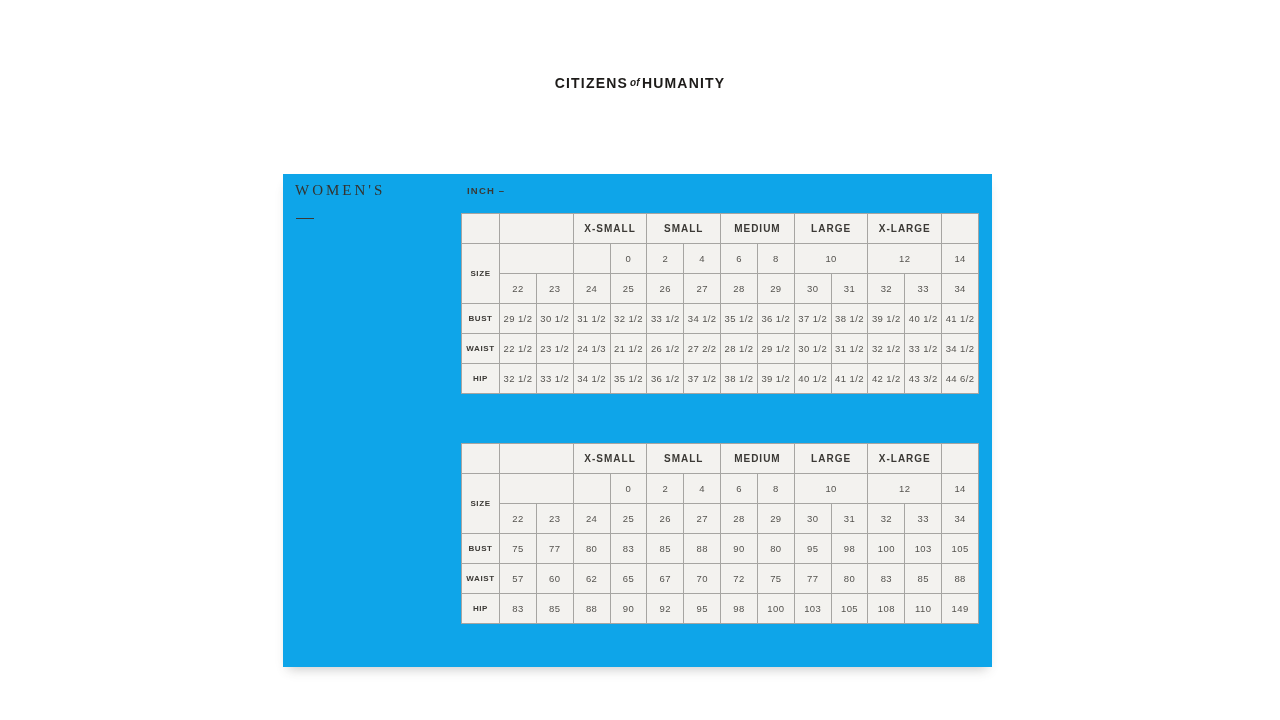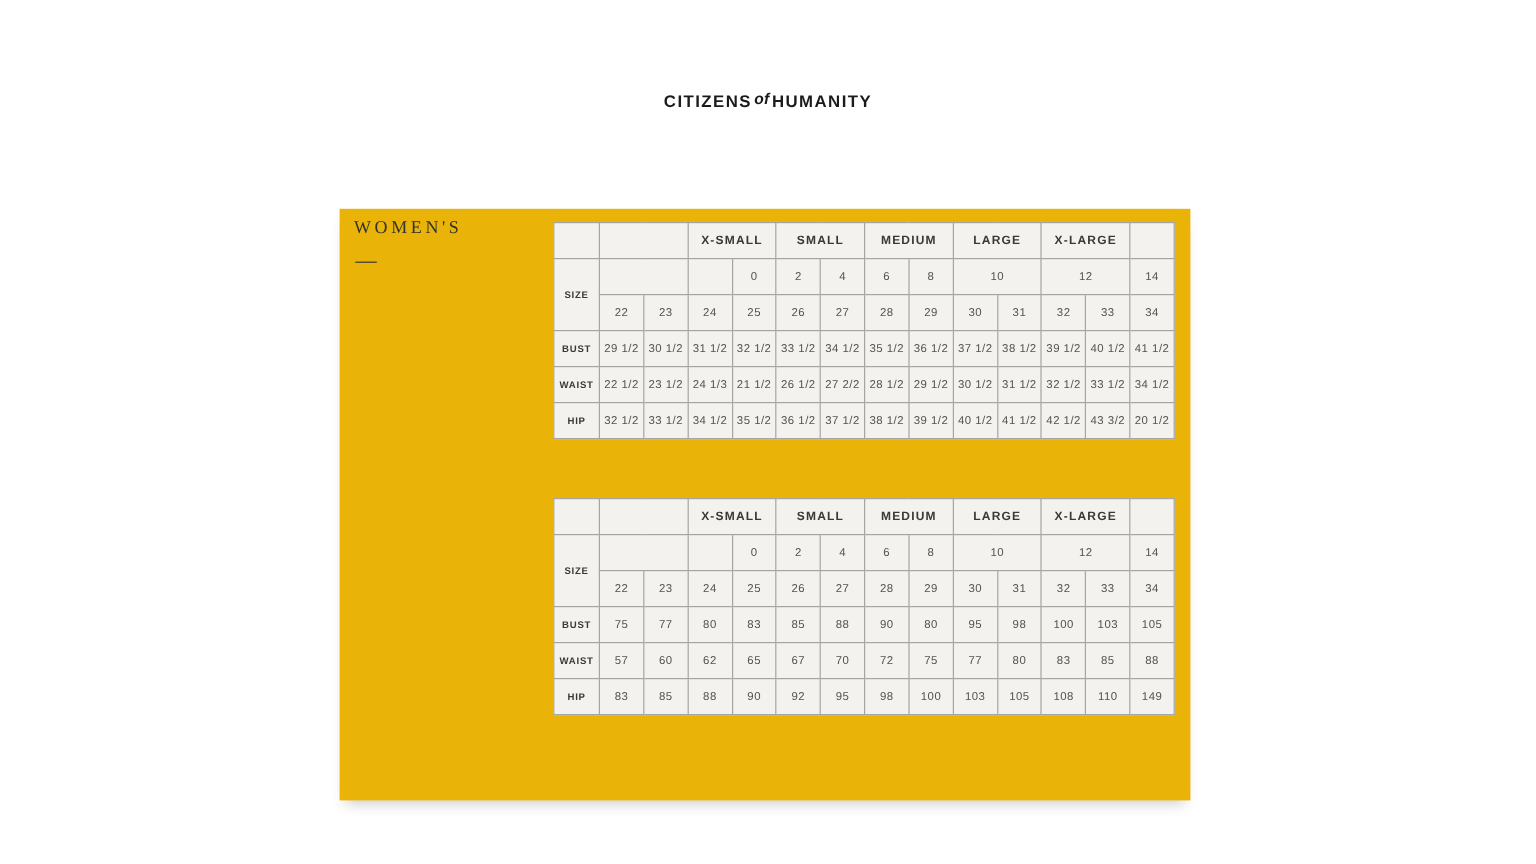--- a/index.html
+++ b/index.html
@@ -12,29 +12,29 @@
   .stage { position: relative; width: 1280px; height: 720px; }
 
   
   .logo {
     position: absolute; top: 75px; left: 0; width: 100%;
     text-align: center; color: #1d1b19;
     font-weight: bold; font-size: 14px; letter-spacing: 1.2px;
     line-height: 16px; white-space: nowrap;
   }
   .logo .of {
-    font-size: 13px; font-style: italic; font-weight: bold;
+    font-size: 10px; font-style: italic; font-weight: bold;
     letter-spacing: 0.2px; margin: 0 2px; vertical-align: 2px;
   }
 
   
   .panel {
     position: absolute; left: 283px; top: 174px;
     width: 709px; height: 493px;
-    background: #eab308;
+    background: #0ea5e9;
     box-shadow: 0 7px 11px -5px rgba(60, 57, 53, 0.28);
   }
 
   .sidebar { position: absolute; left: 12px; top: 8px; }
   .sidebar .category-title {
     margin: 0;
     font-family: "Liberation Serif", serif;
     font-weight: normal; font-size: 15px; letter-spacing: 3px;
     color: #35332f; white-space: nowrap;
   }
@@ -85,20 +85,21 @@
     <span>CITIZENS</span><span class="of">of</span><span>HUMANITY</span>
   </header>
 
   <section class="panel">
     <aside class="sidebar">
       <h2 class="category-title">WOMEN'S</h2>
       <div class="title-dash"></div>
     </aside>
     <div class="charts" id="tables-root">
   <div class="unit-block">
+    <div class="unit-label">INCH –</div>
     <table class="size-table">
       <colgroup>
               <col class="col-label">
               <col>
               <col>
               <col>
               <col>
               <col>
               <col>
               <col>
@@ -187,21 +188,21 @@
                 <td>34 1/2</td>
                 <td>35 1/2</td>
                 <td>36 1/2</td>
                 <td>37 1/2</td>
                 <td>38 1/2</td>
                 <td>39 1/2</td>
                 <td>40 1/2</td>
                 <td>41 1/2</td>
                 <td>42 1/2</td>
                 <td>43 3/2</td>
-                <td>20 1/2</td>
+                <td>44 6/2</td>
               </tr>
             </tbody>
     </table>
   </div>
 
   <div class="unit-block">
     <table class="size-table">
       <colgroup>
               <col class="col-label">
               <col>

